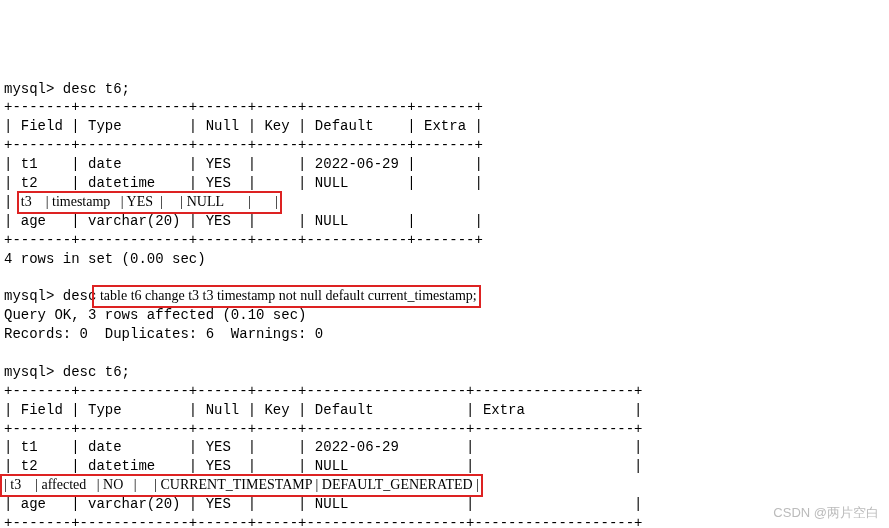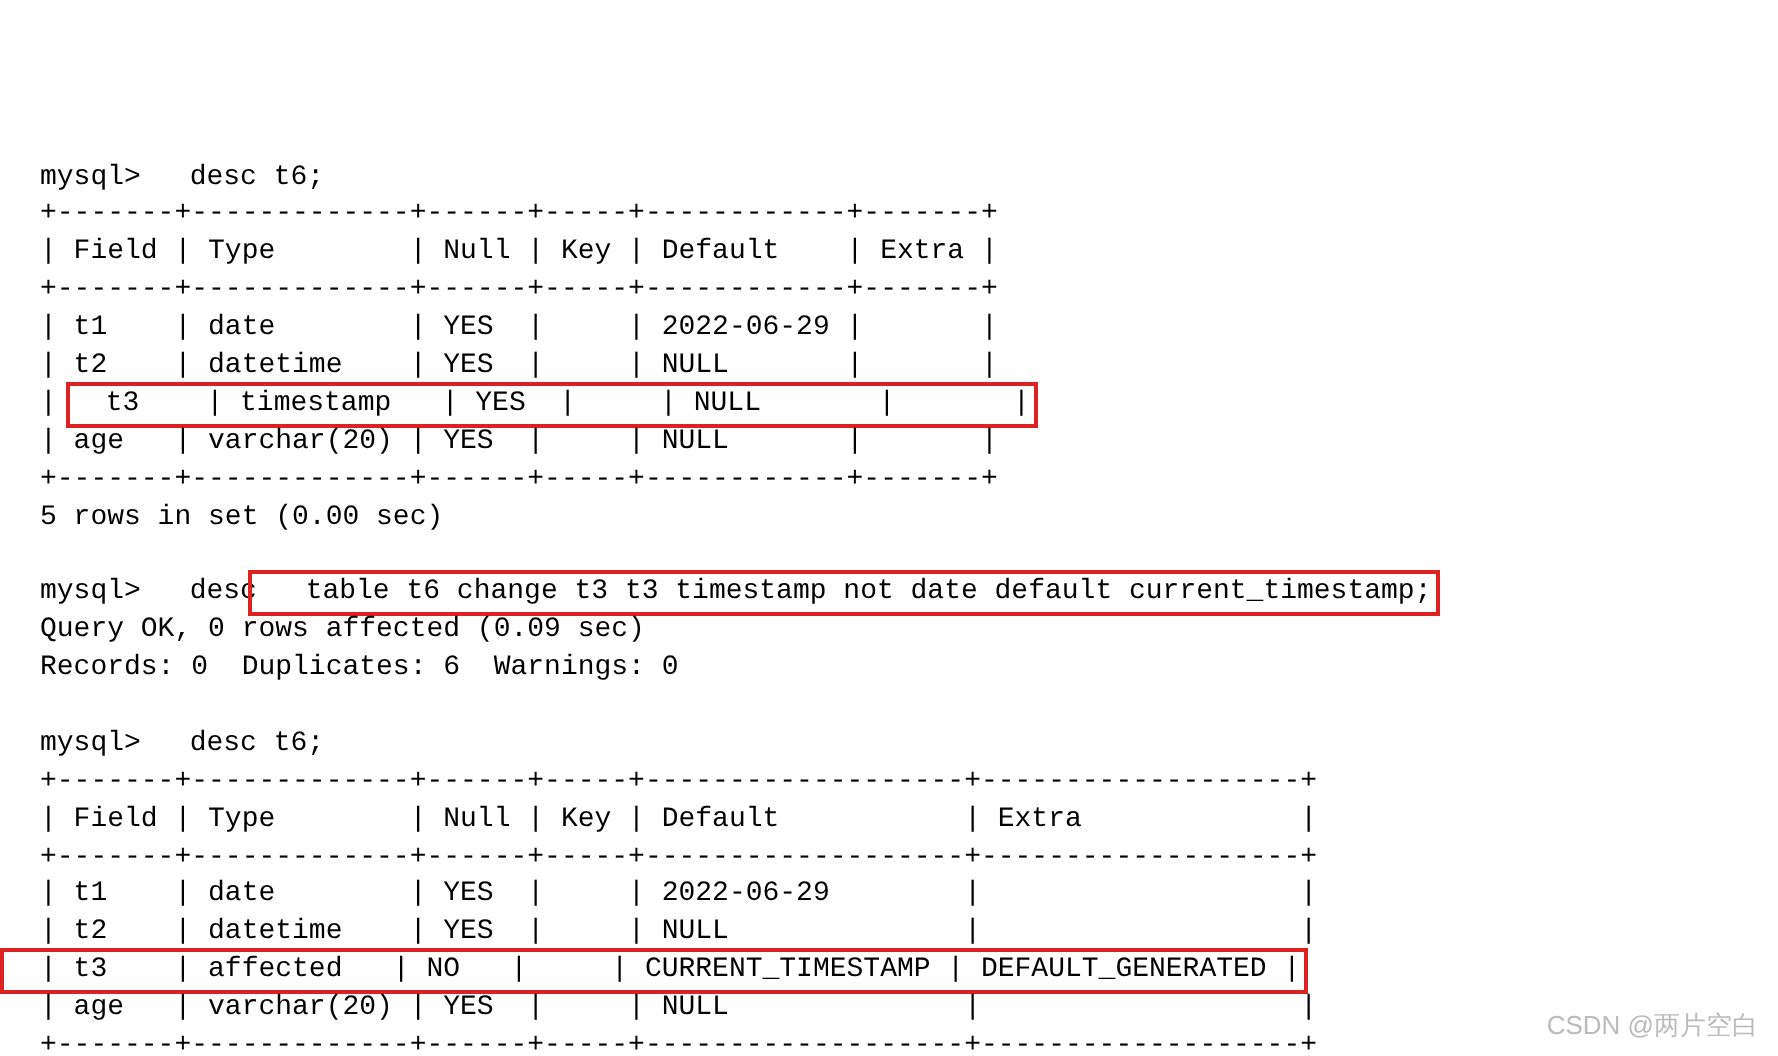--- a/index.html
+++ b/index.html
@@ -10,50 +10,51 @@
       padding: 4px;
       color: #000;
       white-space: pre;
       line-height: 1.35;
     }
     .box {
       border: 2px solid #d22;
       display: inline-block;
       padding: 0 2px;
       margin: -2px -4px;
+      font-family: Liberation Serif, serif;
     }
     .watermark {
       position: absolute;
       bottom: 6px;
       right: 10px;
       color: #bbb;
       font-family: sans-serif;
       font-size: 13px;
       text-align: right;
     }
-    span { display:inline;margin-left:16px; }
+    span { display:inline; }
   </style>
 </head>
 <body>
 
 
 
 <div><span>mysql&gt; </span><span>desc t6;</span>
 <span>+-------+-------------+------+-----+------------+-------+</span>
 <span>| Field | Type        | Null | Key | Default    | Extra |</span>
 <span>+-------+-------------+------+-----+------------+-------+</span>
 <span>| t1    | date        | YES  |     | 2022-06-29 |       |</span>
 <span>| t2    | datetime    | YES  |     | NULL       |       |</span>
 <span>| </span><span class="box"><span>t3    | timestamp   | YES  |     | NULL       |       |</span></span>
 <span>| age   | varchar(20) | YES  |     | NULL       |       |</span>
 <span>+-------+-------------+------+-----+------------+-------+</span>
-<span>5 rows in set (0.00 sec)</span>
+<span>4 rows in set (0.00 sec)</span>
 
-<span>mysql&gt; </span><span>desc</span><span class="box"><span> table t6 change t3 t3 timestamp not date default current_timestamp;</span></span>
-<span>Query OK, 0 rows affected (0.09 sec)</span>
+<span>mysql&gt; </span><span>desc</span><span class="box"><span> table t6 change t3 t3 timestamp not null default current_timestamp;</span></span>
+<span>Query OK, 3 rows affected (0.10 sec)</span>
 <span>Records: 0  Duplicates: 6  Warnings: 0</span>
 
 <span>mysql&gt; </span><span>desc t6;</span>
 <span>+-------+-------------+------+-----+-------------------+-------------------+</span>
 <span>| Field | Type        | Null | Key | Default           | Extra             |</span>
 <span>+-------+-------------+------+-----+-------------------+-------------------+</span>
 <span>| t1    | date        | YES  |     | 2022-06-29        |                   |</span>
 <span>| t2    | datetime    | YES  |     | NULL              |                   |</span>
 <span class="box"><span>| t3    | affected   | NO   |     | CURRENT_TIMESTAMP | DEFAULT_GENERATED |</span></span>
 <span>| age   | varchar(20) | YES  |     | NULL              |                   |</span>

